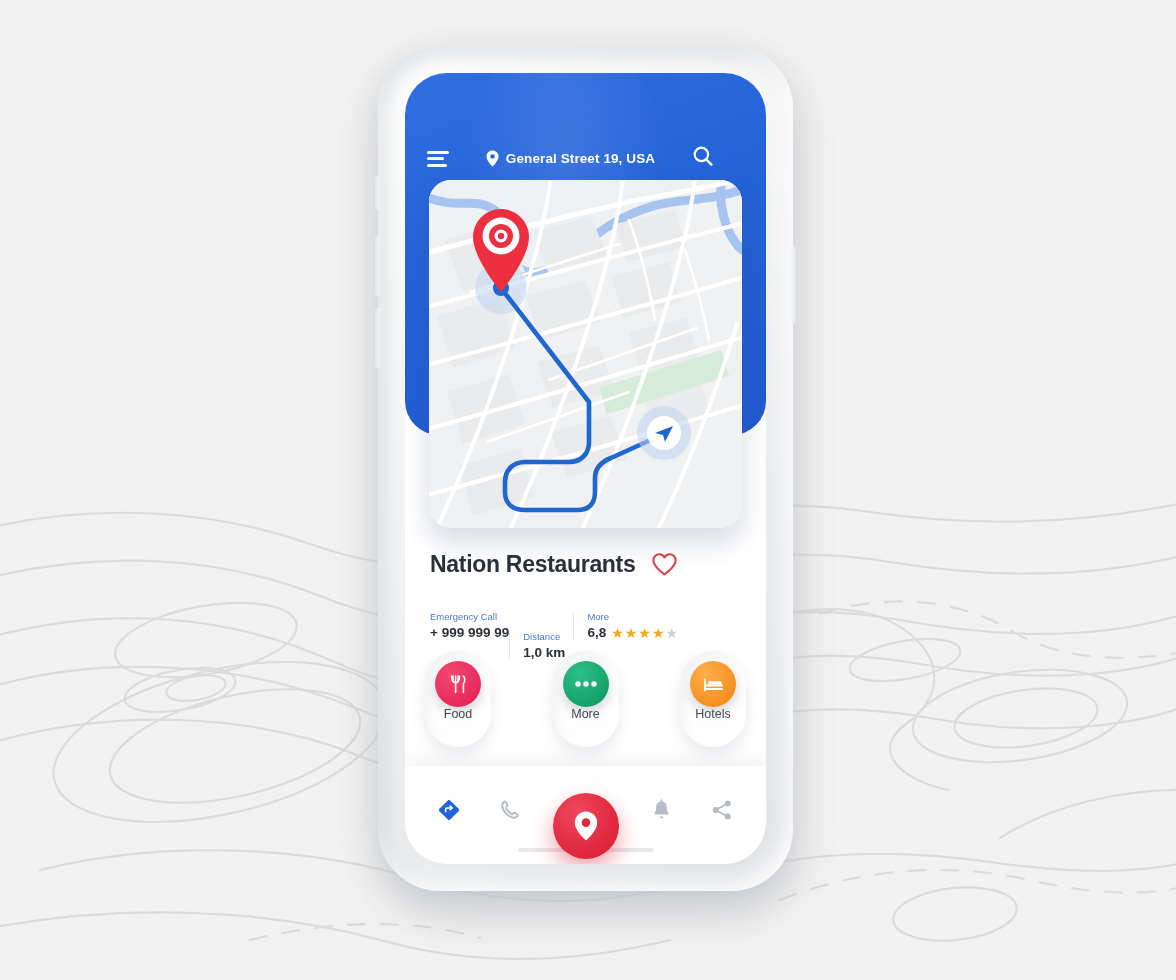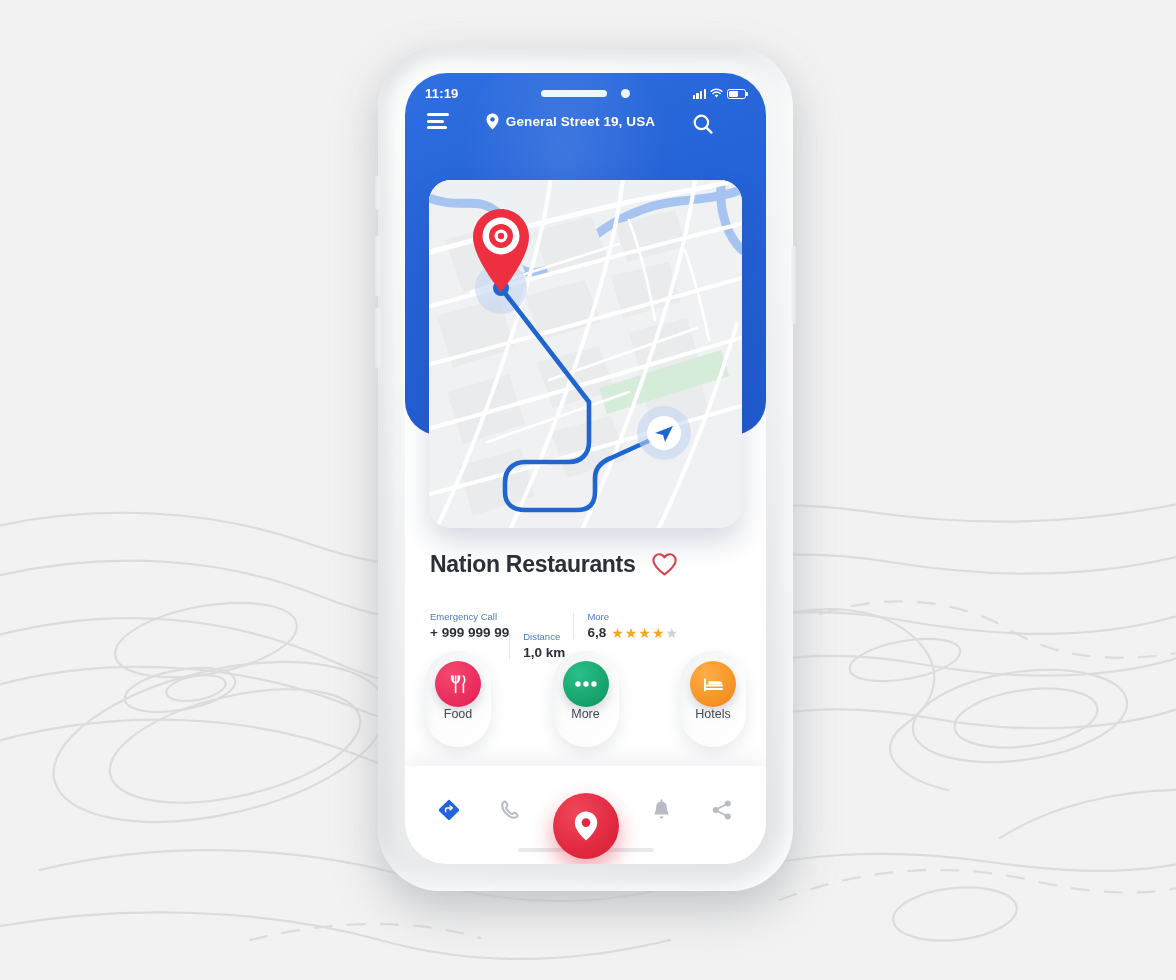--- a/index.html
+++ b/index.html
@@ -115,21 +115,21 @@
   #battery::after {
     content:""; position:absolute; right:-3.4px; top:2.6px;
     width:2px; height:4px; background:#fff; border-radius:0 1px 1px 0;
   }
   #battery-fill { width: 62%; height: 100%; background: #fff; border-radius: 1.2px; }
 
   
   #app-bar {
     position: absolute; left: 0; top: 40px;
     width: 331px; height: 54px;
-    display: flex; align-items: flex-start;
+    display: flex; align-items: flex-end;
     padding: 0 22px;
     z-index: 6;
   }
   #menu-icon { width: 22px; display: flex; flex-direction: column; gap: 3.6px; cursor: pointer; }
   #menu-icon span { display:block; height: 3px; background: #fff; border-radius: 2px; }
   #menu-icon span:nth-child(1){ width: 22px; }
   #menu-icon span:nth-child(2){ width: 17px; }
   #menu-icon span:nth-child(3){ width: 20px; }
   #addr-group { flex: 1; display: flex; align-items: center; justify-content: center; gap: 7px; }
   #addr-text { color: #fff; font-size: 13.5px; font-weight: bold; letter-spacing: .1px; white-space: nowrap; }
@@ -267,43 +267,20 @@
 
     <div class="side-btn" id="btn-mute"></div>
     <div class="side-btn" id="btn-volup"></div>
     <div class="side-btn" id="btn-voldn"></div>
     <div class="side-btn" id="btn-power"></div>
 
     <div id="screen">
 
       <div id="blue-panel"></div>
 
-      <div id="status-bar">
-        <div id="status-time">11:19</div>
-        <div id="notch-zone">
-          <div id="speaker-slot"></div>
-          <div id="front-cam"></div>
-        </div>
-        <div id="status-icons">
-          <div id="sig-bars">
-            <i></i>
-              <i></i>
-              <i></i>
-              <i></i>
-          </div>
-          <svg width="13" height="11" viewBox="0 0 13 11">
-            <path d="M6.5 9.6 L4.6 7.3 A3.1 3.1 0 0 1 8.4 7.3 Z" fill="#fff"></path>
-            <path d="M2.9 5.5 A5.6 5.6 0 0 1 10.1 5.5" stroke="#fff" stroke-width="1.5" fill="none" stroke-linecap="round"></path>
-            <path d="M1.1 3.2 A8.3 8.3 0 0 1 11.9 3.2" stroke="#fff" stroke-width="1.5" fill="none" stroke-linecap="round"></path>
-          </svg>
-          <div id="battery">
-            <div id="battery-fill"></div>
-          </div>
-        </div>
-      </div>
 
       <div id="app-bar">
         <div id="menu-icon">
           <span></span>
             <span></span>
             <span></span>
         </div>
         <div id="addr-group">
           <svg width="13" height="17" viewBox="0 0 13 17">
             <path d="M6.5 0.6 C3.1 0.6 0.5 3.2 0.5 6.5 C0.5 10.8 6.5 16.6 6.5 16.6 C6.5 16.6 12.5 10.8 12.5 6.5 C12.5 3.2 9.9 0.6 6.5 0.6 Z" fill="#fff"></path>

